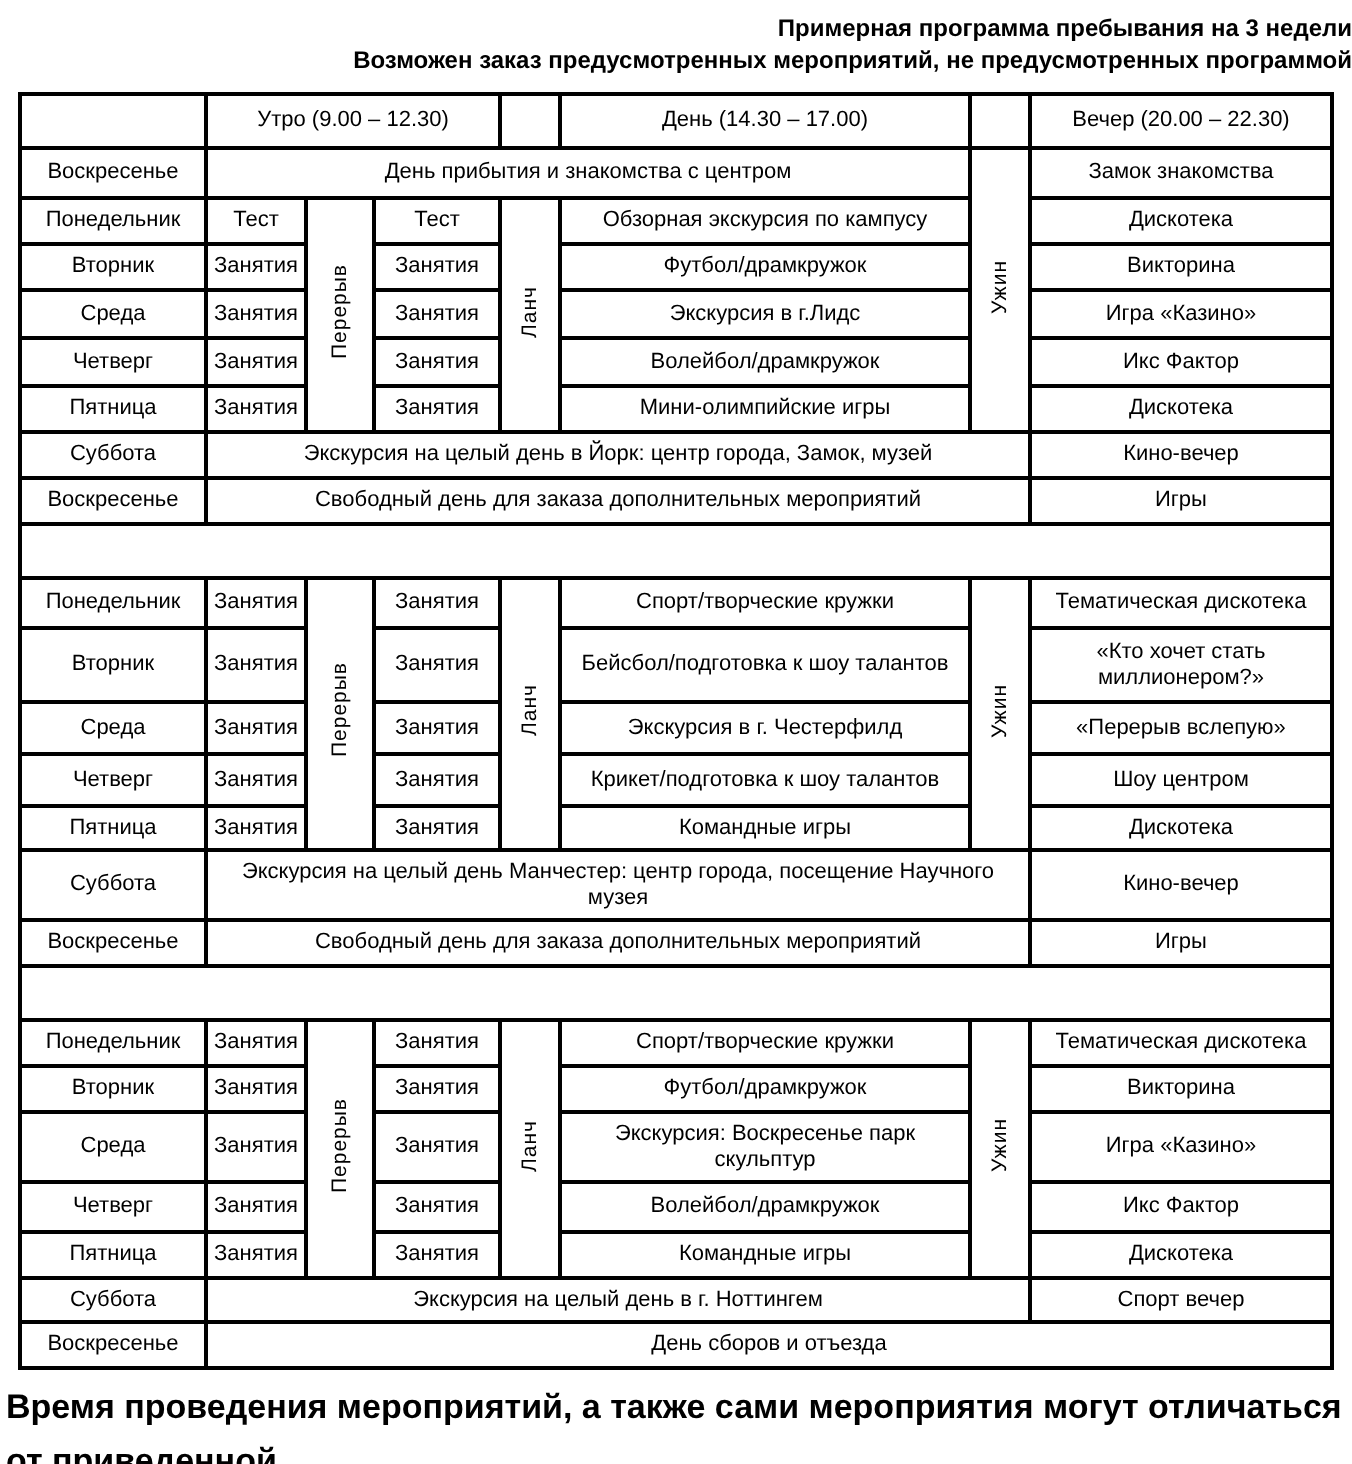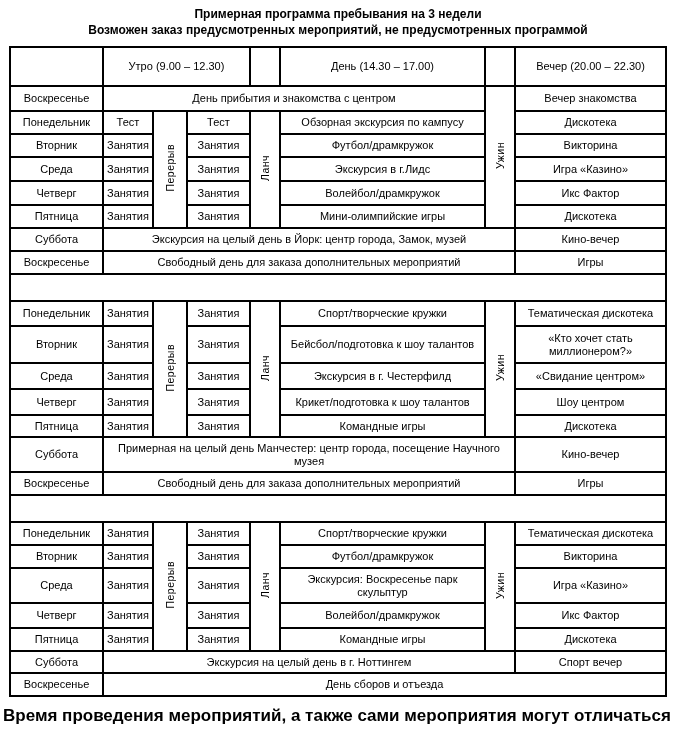--- a/index.html
+++ b/index.html
@@ -7,21 +7,21 @@
     padding: 0;
     background: #ffffff;
     width: 676px;
     height: 732px;
     overflow: hidden;
     font-family: "Liberation Sans", "DejaVu Sans", sans-serif;
     color: #000;
   }
   .titles {
     padding-top: 6px;
-    text-align: center;
+    text-align: right;
     font-weight: bold;
     font-size: 12px;
     line-height: 16px;
   }
   table.program {
     border-collapse: collapse;
     table-layout: fixed;
     width: 656px;
     margin: 8px 0 0 9px;
   }
@@ -66,33 +66,33 @@
       <col style="width: 93px;">
       <col style="width: 50px;">
       <col style="width: 34px;">
       <col style="width: 63px;">
       <col style="width: 30px;">
       <col style="width: 205px;">
       <col style="width: 30px;">
       <col style="width: 151px;">
     </colgroup>
   <tbody>
-      <tr style="height: 39px;">
+      <tr style="height: 27px;">
         <td></td>
         <td colspan="3">Утро (9.00 – 12.30)</td>
         <td></td>
         <td>День  (14.30 – 17.00)</td>
         <td></td>
         <td>Вечер (20.00 – 22.30)</td>
       </tr>
       <tr style="height: 25px;">
         <td>Воскресенье</td>
         <td colspan="5">День прибытия и знакомства с центром</td>
         <td rowspan="6" class="v"><span>Ужин</span></td>
-        <td>Вечер знакомства</td>
+        <td>Замок знакомства</td>
       </tr>
       <tr style="height: 23px;">
         <td>Понедельник</td>
         <td>Тест</td>
         <td rowspan="5" class="v"><span>Перерыв</span></td>
         <td>Тест</td>
         <td rowspan="5" class="v"><span>Ланч</span></td>
         <td>Обзорная экскурсия по кампусу</td>
         <td>Дискотека</td>
       </tr>
@@ -152,39 +152,39 @@
         <td>Занятия</td>
         <td>Занятия</td>
         <td>Бейсбол/подготовка к шоу талантов</td>
         <td>«Кто хочет стать миллионером?»</td>
       </tr>
       <tr style="height: 26px;">
         <td>Среда</td>
         <td>Занятия</td>
         <td>Занятия</td>
         <td>Экскурсия в г. Честерфилд</td>
-        <td>«Свидание центром»</td>
+        <td>«Перерыв вслепую»</td>
       </tr>
       <tr style="height: 26px;">
         <td>Четверг</td>
         <td>Занятия</td>
         <td>Занятия</td>
         <td>Крикет/подготовка к шоу талантов</td>
         <td>Шоу центром</td>
       </tr>
       <tr style="height: 22px;">
         <td>Пятница</td>
         <td>Занятия</td>
         <td>Занятия</td>
         <td>Командные игры</td>
         <td>Дискотека</td>
       </tr>
       <tr style="height: 35px;">
         <td>Суббота</td>
-        <td colspan="6">Примерная на целый день Манчестер: центр города, посещение Научного музея</td>
+        <td colspan="6">Экскурсия на целый день Манчестер: центр города, посещение Научного музея</td>
         <td>Кино-вечер</td>
       </tr>
       <tr style="height: 23px;">
         <td>Воскресенье</td>
         <td colspan="6">Свободный день для заказа дополнительных мероприятий</td>
         <td>Игры</td>
       </tr>
       <tr style="height: 27px;">
         <td colspan="8"></td>
       </tr>

